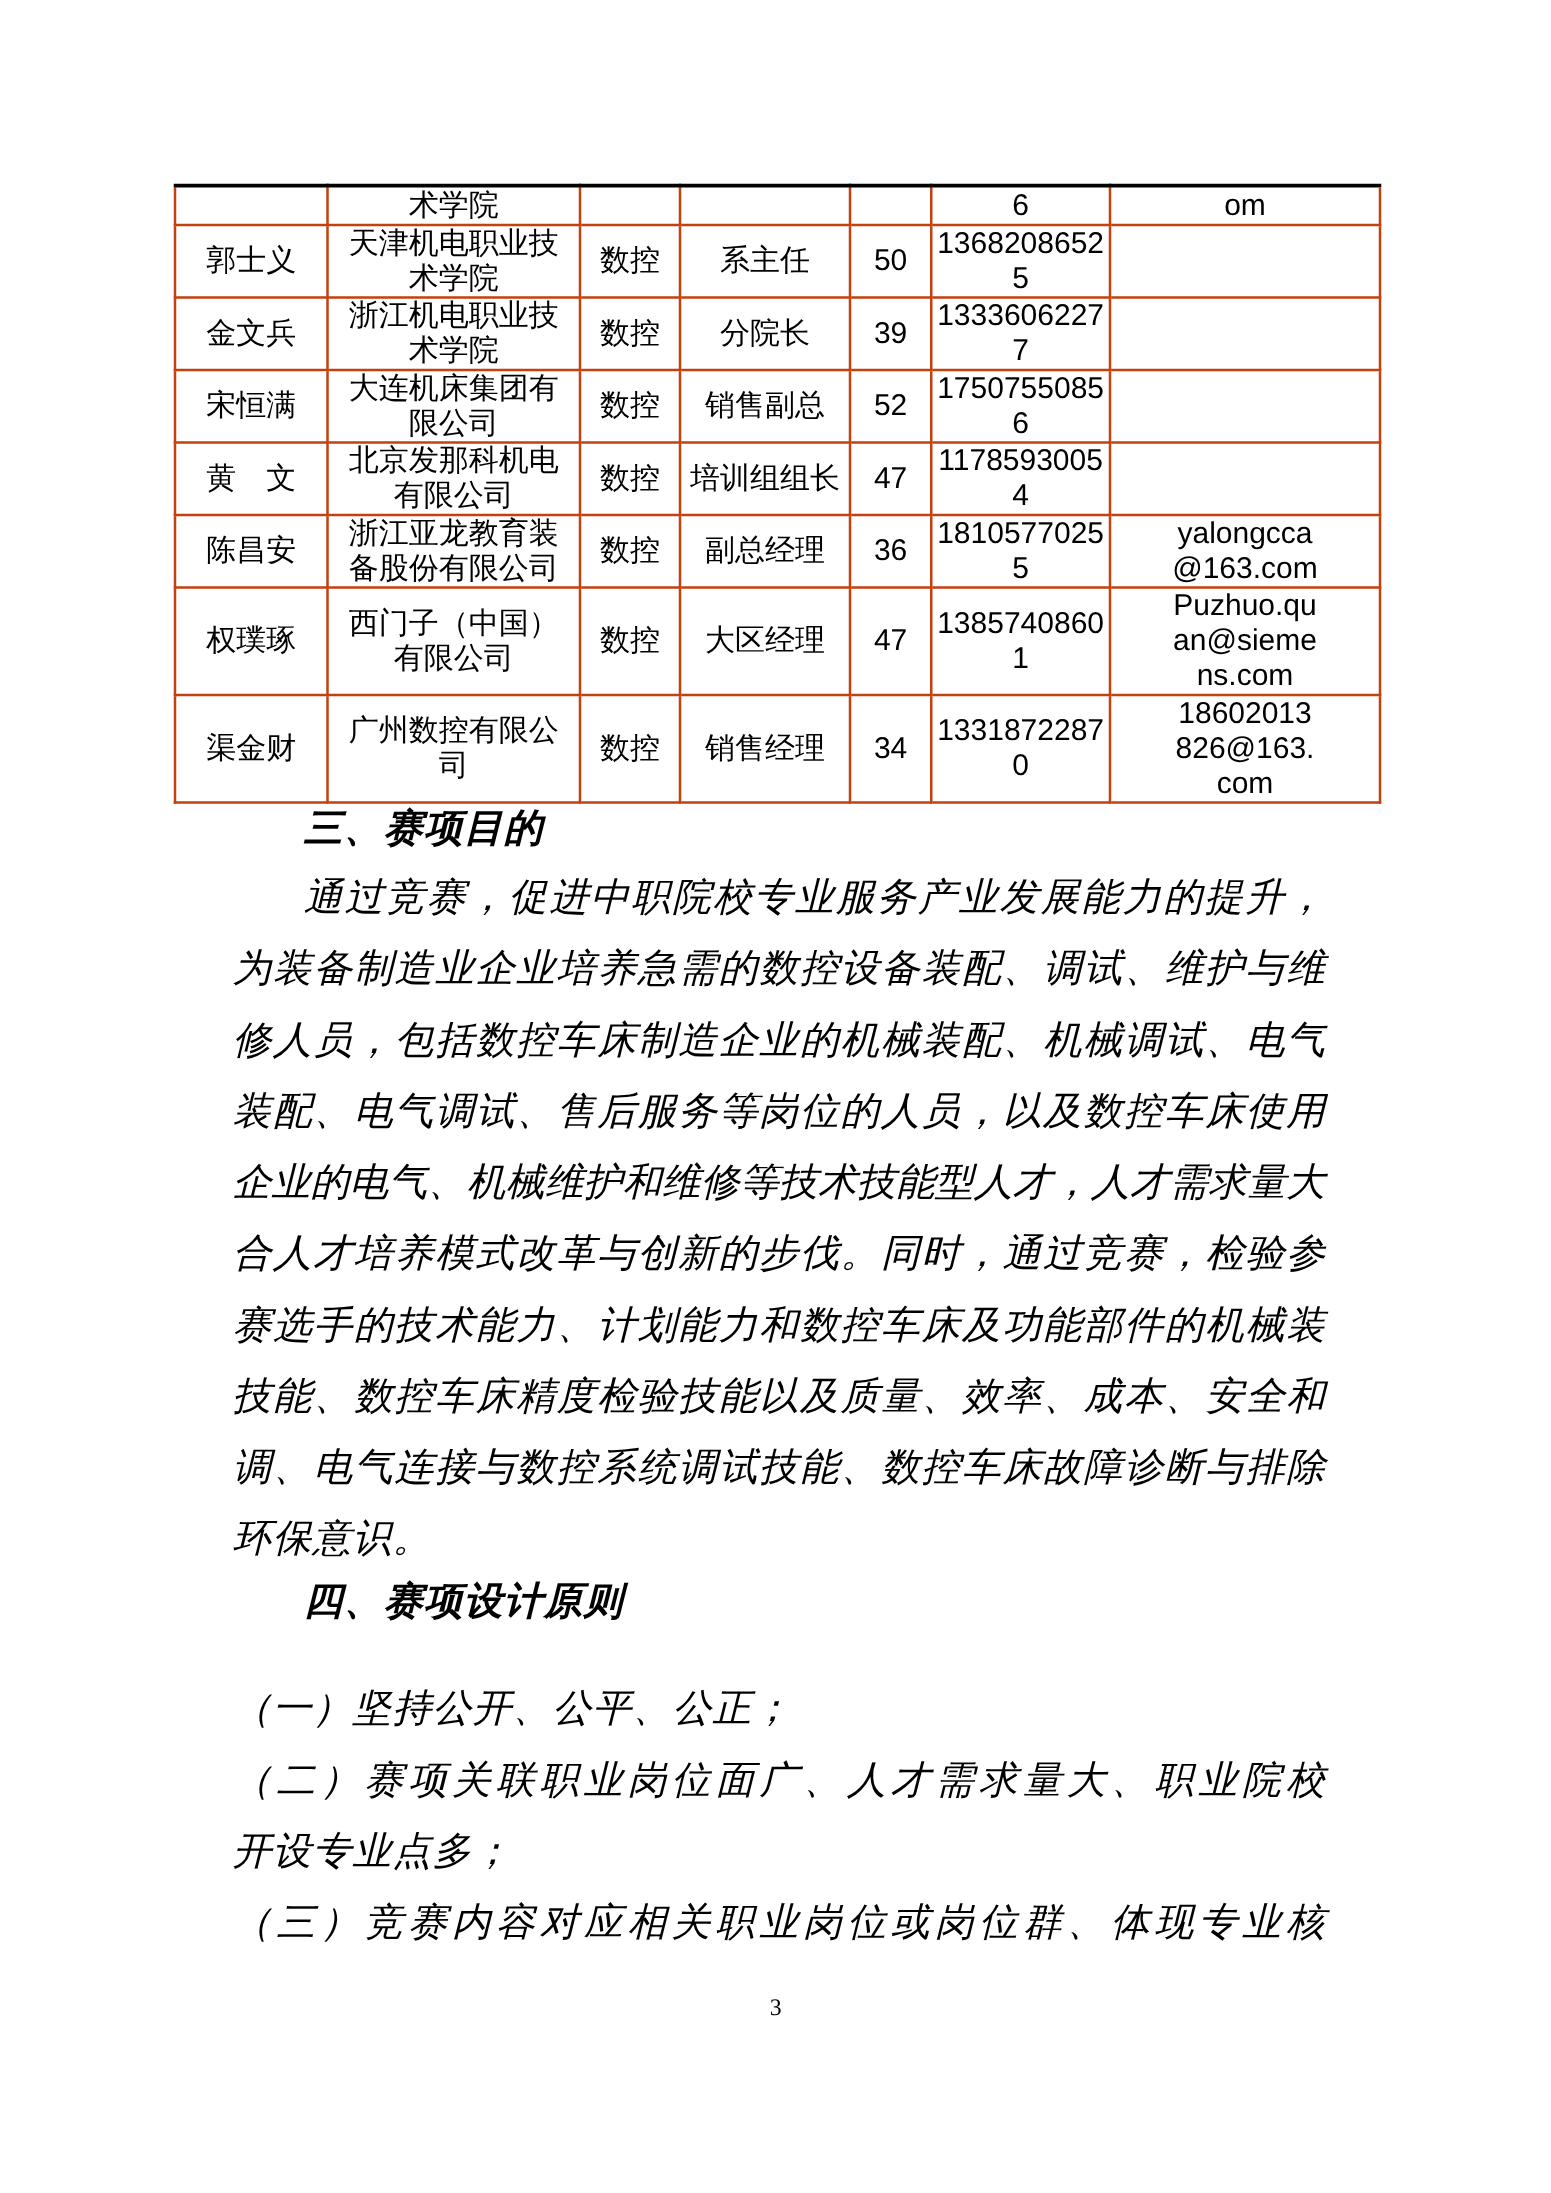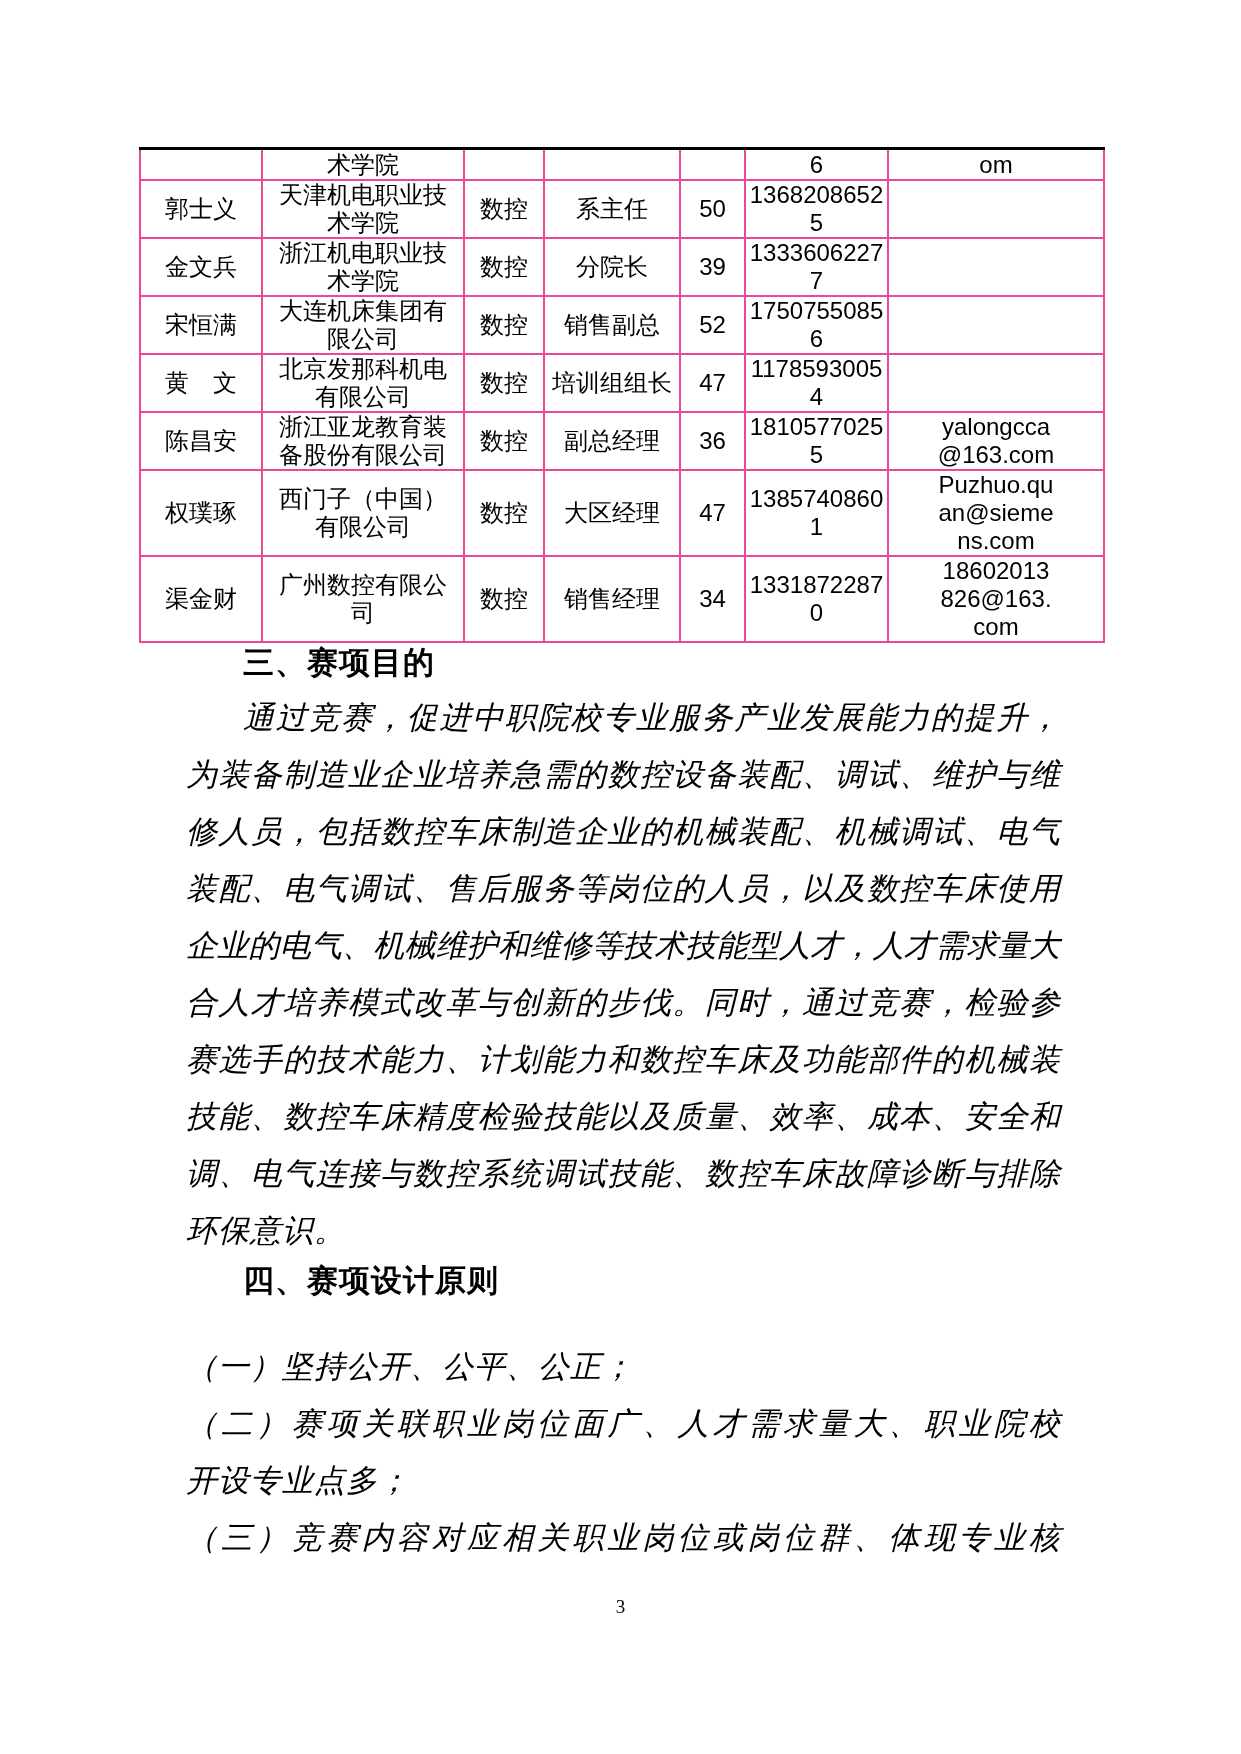--- a/index.html
+++ b/index.html
@@ -18,21 +18,21 @@
   
   table.experts{
     position:absolute;left:139px;top:147px;
     width:964px;
     border-collapse:collapse;
     table-layout:fixed;
     border:2px solid #000;
     border-top:3px solid #000;
   }
   table.experts td{
-    border:2px solid #ec4899;
+    border:2px solid #c2410c;
     text-align:center;
     vertical-align:middle;
     font-size:24px;
     line-height:28px;
     padding:0 5px;
     word-break:break-all;
     overflow:hidden;
   }
   table.experts td.col-phone{padding:0 3px;}
   table.experts td.col-email{padding:0 47px;}
@@ -54,20 +54,21 @@
     text-align:justify;
     text-align-last:justify;
     letter-spacing:0;
   }
   .line.indent{ text-indent:57px; }
   .heading{
     position:absolute;left:186px;width:874px;height:57px;line-height:57px;
     font-size:31px;font-weight:bold;
     padding-left:57px;box-sizing:border-box;
     letter-spacing:1px;
+    font-style:italic;
   }
   .page-number{
     position:absolute;left:0;top:1596px;width:1241px;
     text-align:center;
     font-family:"Liberation Serif",serif;
     font-size:19px;
   }
 </style>
 </head>
 <body>

